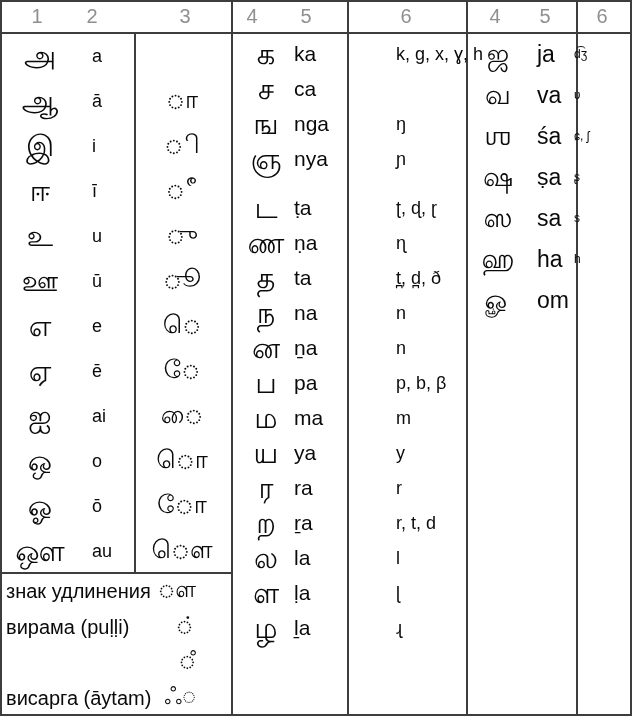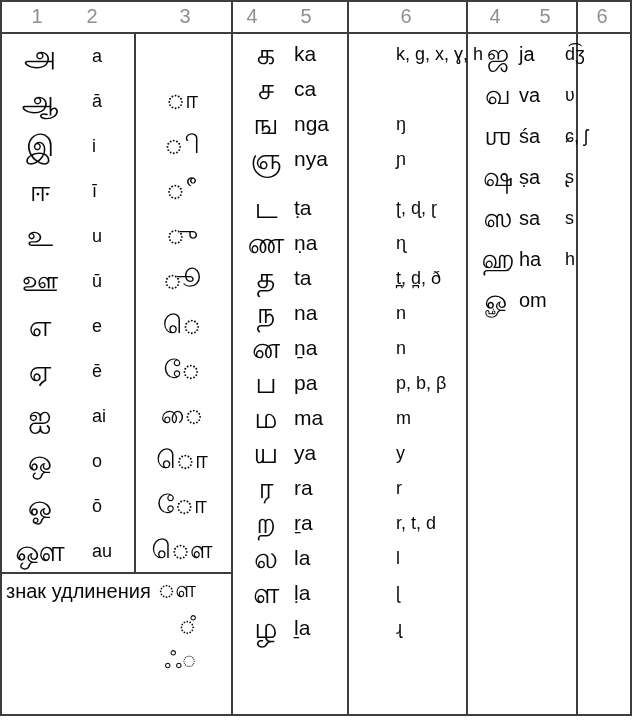--- a/index.html
+++ b/index.html
@@ -40,22 +40,22 @@
   .lrow{height:35.75px;}
   .cell{position:absolute;top:50%;transform:translateY(-50%);white-space:nowrap;}
   .letter{text-align:center;font-size:29px;line-height:1;}
   .vrow .letter{left:0;width:80px;}
   .vrow .translit{left:92px;font-size:18px;}
   .vrow .sign{left:135px;width:94px;text-align:center;font-size:25px;}
   .crow .letter{left:0;width:68px;}
   .crow .translit{left:62px;font-size:21px;}
   .crow .ipa{left:116px;font-size:18px;margin-left:48px;}
   .grow .letter{left:0;width:62px;font-size:27px;}
-  .grow .translit{left:52px;font-size:20px;}
-  .grow .ipa{left:98px;font-size:18px;}
+  .grow .translit{left:70px;font-size:23px;}
+  .grow .ipa{left:107px;font-size:12px;}
   .lrow .label{left:6px;font-size:20px;}
   .lrow .symbol{right:6px;font-size:23px;text-align:right;}
 </style>
 </head>
 <body>
 
 <div id="stage">
 
   <div class="frame"></div>
   <div class="hline h-32"></div>
@@ -304,23 +304,28 @@
 
     </div>
 
   <div id="legend-rows" class="block">
 
       <div class="row lrow">
         <span class="cell label">знак удлинения</span>
         <span class="cell symbol">◌ௗ</span>
       </div>
 
+      <div class="row lrow">
+        <span class="cell label">вирама (puḷḷi)</span>
+        <span class="cell symbol">◌்</span>
+      </div>
 
       <div class="row lrow">
         <span class="cell symbol">◌ஂ</span>
       </div>
 
       <div class="row lrow">
+        <span class="cell label">висарга (āytam)</span>
         <span class="cell symbol">ஃ◌</span>
       </div>
     </div>
 
 </div>
 
 </body></html>

